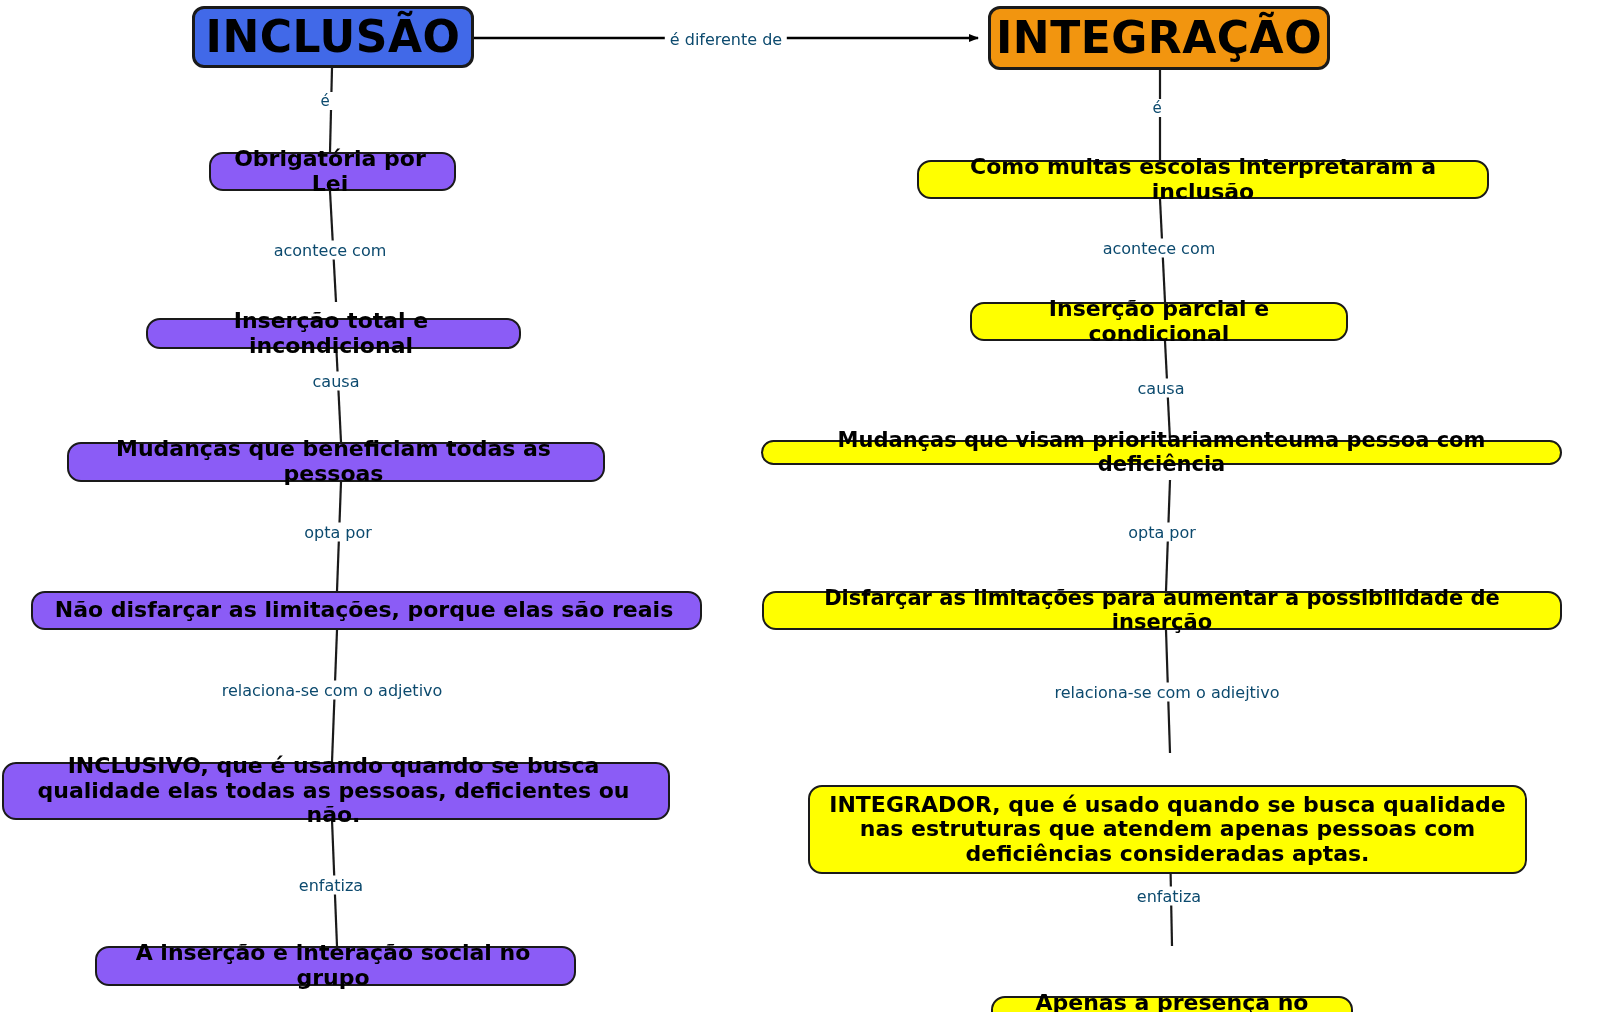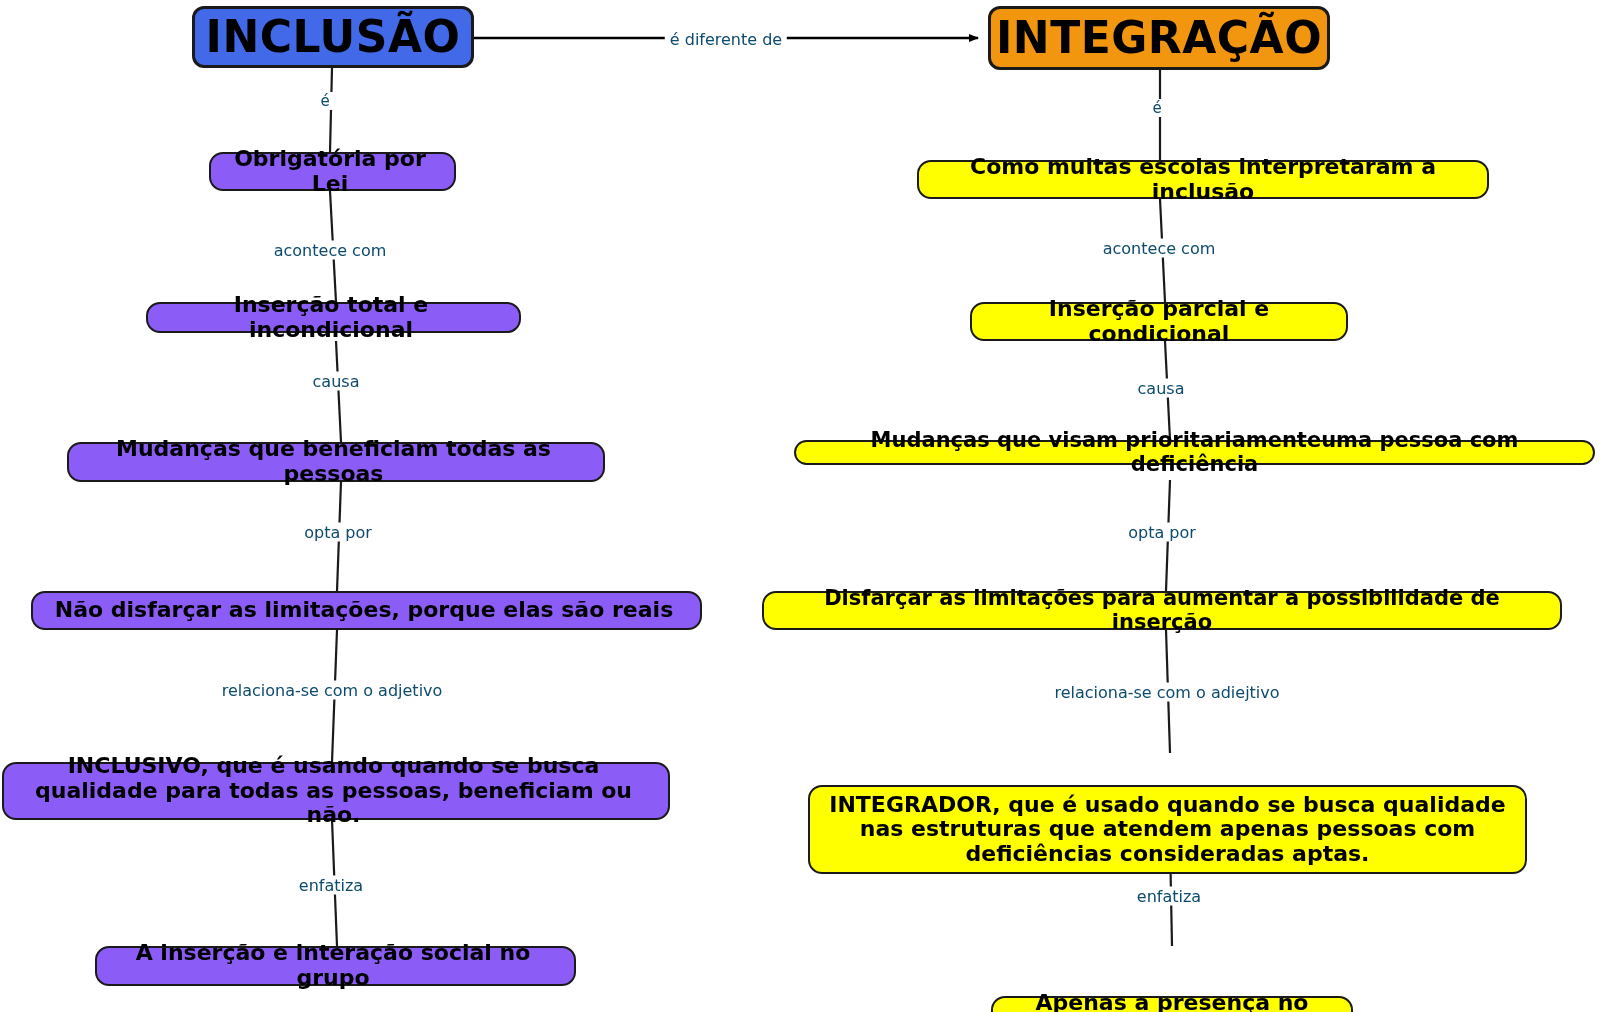--- a/index.html
+++ b/index.html
@@ -119,21 +119,21 @@
   </div>
 
   <div class="node lvl teal" style="left:209px; top:152px; width:247px; height:39px;">
     <span>Obrigatória por Lei</span>
   </div>
 
   <div class="edge-label" style="left:330px; top:250px;">
     <span>acontece com</span>
   </div>
 
-  <div class="node lvl teal" style="left:146px; top:302px; width:375px; height:31px;">
+  <div class="node lvl teal" style="left:146px; top:318px; width:375px; height:31px;">
     <span>Inserção total e incondicional</span>
   </div>
 
   <div class="edge-label" style="left:336px; top:381px;">
     <span>causa</span>
   </div>
 
   <div class="node lvl teal" style="left:67px; top:442px; width:538px; height:40px;">
     <span>Mudanças que beneficiam todas as pessoas</span>
   </div>
@@ -144,21 +144,21 @@
 
   <div class="node lvl teal" style="left:31px; top:591px; width:671px; height:39px;">
     <span>Não disfarçar as limitações, porque elas são reais</span>
   </div>
 
   <div class="edge-label" style="left:332px; top:690px;">
     <span>relaciona-se com o adjetivo</span>
   </div>
 
   <div class="node lvl teal" style="left:2px; top:762px; width:668px; height:58px;">
-    <span>INCLUSIVO, que é usando quando se busca qualidade para todas as pessoas, beneficiam ou não.</span>
+    <span>INCLUSIVO, que é usando quando se busca qualidade elas todas as pessoas, deficientes ou não.</span>
   </div>
 
   <div class="edge-label" style="left:331px; top:885px;">
     <span>enfatiza</span>
   </div>
 
   <div class="node lvl teal" style="left:95px; top:946px; width:481px; height:40px;">
     <span>A inserção e interação social no grupo</span>
   </div>
 
@@ -175,21 +175,21 @@
   </div>
 
   <div class="node lvl yellow" style="left:970px; top:302px; width:378px; height:39px;">
     <span>Inserção parcial e condicional</span>
   </div>
 
   <div class="edge-label" style="left:1161px; top:388px;">
     <span>causa</span>
   </div>
 
-  <div class="node lvl yellow small" style="left:794px; top:440px; width:801px; height:25px;">
+  <div class="node lvl yellow small" style="left:761px; top:440px; width:801px; height:25px;">
     <span>Mudanças que visam prioritariamenteuma pessoa com deficiência</span>
   </div>
 
   <div class="edge-label" style="left:1162px; top:532px;">
     <span>opta por</span>
   </div>
 
   <div class="node lvl yellow small" style="left:762px; top:591px; width:800px; height:39px;">
     <span>Disfarçar as limitações para aumentar a possibilidade de inserção</span>
   </div>

